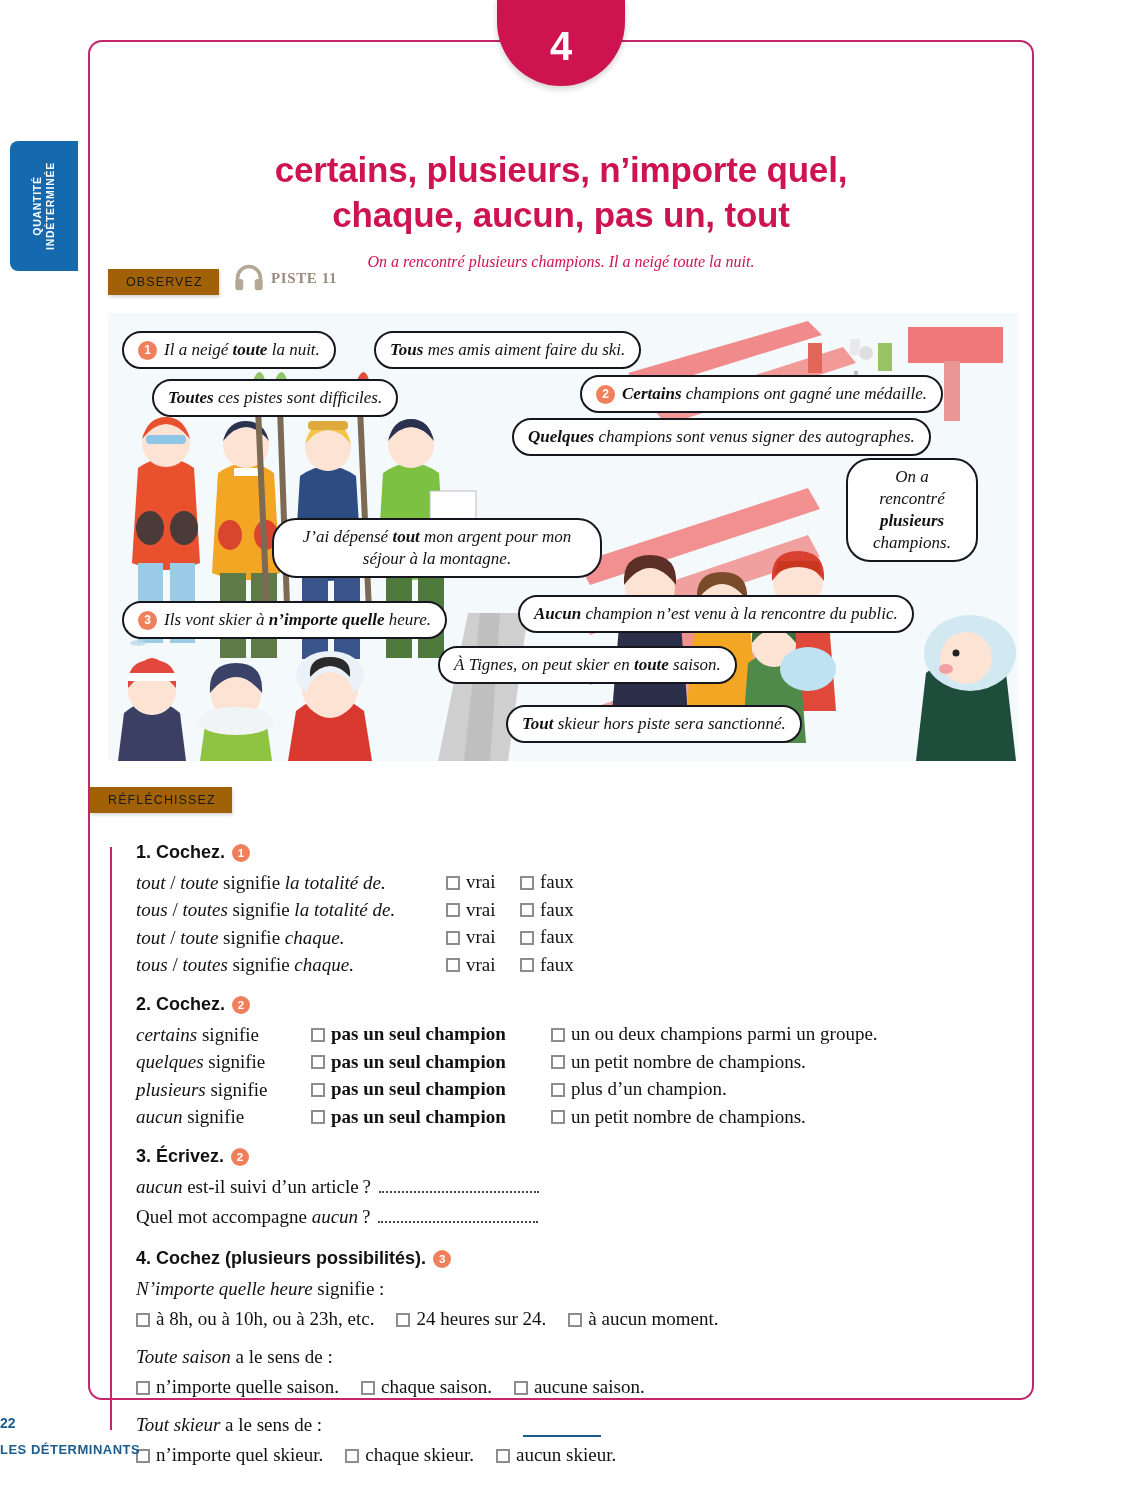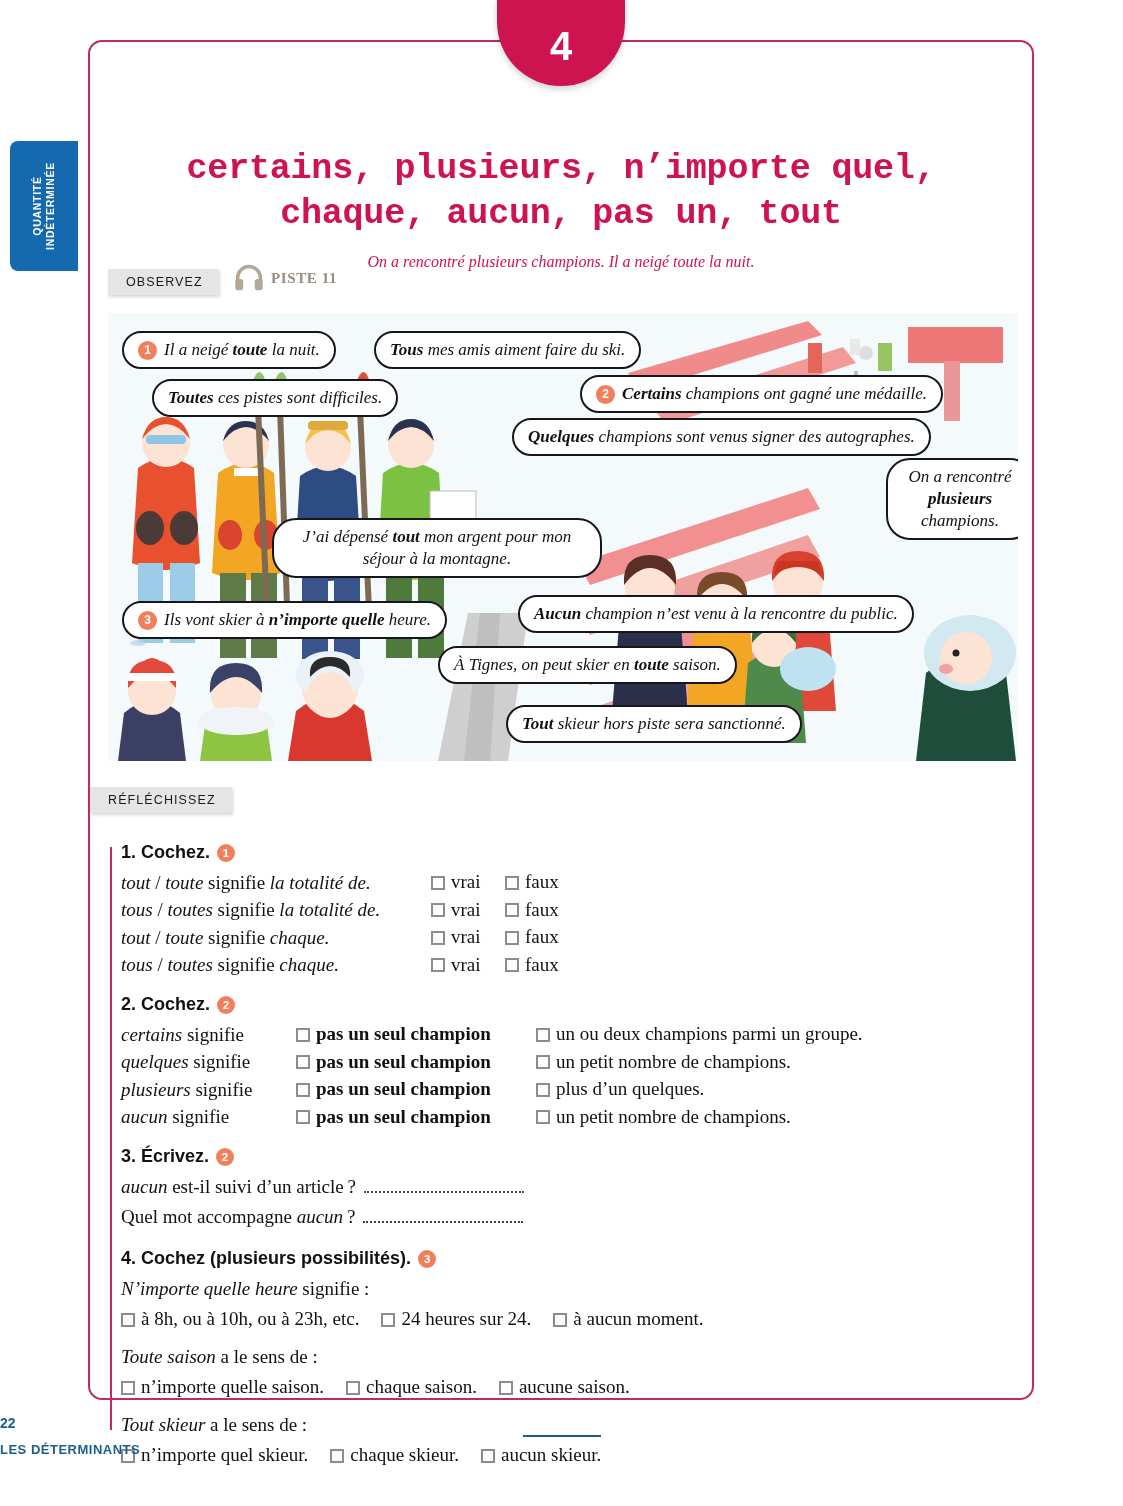--- a/index.html
+++ b/index.html
@@ -70,39 +70,39 @@
     color: #fff;
     font-family: "Liberation Sans", sans-serif;
     font-weight: 700;
     font-size: 40px;
   }
 
   
   .title-wrap { position: absolute; left: 0; right: 0; top: 105px; text-align: center; }
   .main-title {
     color: #CE1351;
-    font-family: Liberation Mono, monospace;
+    font-family: Liberation Sans, sans-serif;
     font-weight: 700;
     font-size: 35px;
     line-height: 45px;
     letter-spacing: -0.2px;
     margin: 0 60px;
   }
   .subtitle {
     color: #CE1351;
     font-family: "Liberation Serif", serif;
     font-style: italic;
     font-size: 16px;
     margin-top: 16px;
   }
 
   
   .tag {
     position: absolute;
-    background: #e5e5e5;
+    background: #a16207;
     font-family: "Liberation Sans", sans-serif;
     font-size: 12.5px;
     letter-spacing: 1.1px;
     color: #1a1a1a;
     padding: 6px 16px 6px 18px;
     box-shadow: 1px 2px 3px rgba(0,0,0,.16);
   }
   .tag-observez { left: 18px; top: 227px; }
   .tag-reflechissez { left: 0px; top: 745px; }
 
@@ -160,21 +160,21 @@
     font-weight: 700;
     font-size: 12px;
     line-height: 19px;
     text-align: center;
     flex: none;
   }
 
   
   .exercises {
     position: absolute;
-    left: 31px; top: 800px;
+    left: 46px; top: 800px;
     width: 880px;
     font-size: 19px;
     color: #111;
   }
   .ex-block { margin-bottom: 16px; }
   .ex-head {
     font-family: "Liberation Sans", sans-serif;
     font-weight: 700;
     font-size: 18px;
     display: flex; align-items: center; gap: 7px;
@@ -415,21 +415,21 @@
 
     <div class="bubble" style="left:472px; top:62px;">
       <span class="num-dot">2</span>
       <span><b>Certains</b><span> champions ont gagné une médaille.</span></span>
     </div>
 
     <div class="bubble" style="left:404px; top:105px;">
       <span><b>Quelques</b><span> champions sont venus signer des autographes.</span></span>
     </div>
 
-    <div class="bubble multiline" style="left:778px; top:145px; width:148px;">
+    <div class="bubble multiline" style="left:738px; top:145px; width:132px;">
       <span>On a rencontré </span><b>plusieurs</b><span> champions.</span>
     </div>
 
     <div class="bubble multiline" style="left:164px; top:205px; width:330px;">
       <span>J’ai dépensé </span><b>tout</b><span> mon argent pour mon séjour à la montagne.</span>
     </div>
 
     <div class="bubble" style="left:14px; top:288px;">
       <span class="num-dot">3</span>
       <span><span>Ils vont skier à </span><b>n’importe quelle</b><span> heure.</span></span>
@@ -538,21 +538,21 @@
       </div>
 
       <div class="row">
         <span class="stem2"><span class="it">plusieurs</span><span> signifie</span></span>
         <span class="opt opt2a">
             <span class="cb"></span>
             <span>pas un seul champion</span>
           </span>
         <span class="opt">
             <span class="cb"></span>
-            <span>plus d’un quelques.</span>
+            <span>plus d’un champion.</span>
           </span>
       </div>
 
       <div class="row">
         <span class="stem2"><span class="it">aucun</span><span> signifie</span></span>
         <span class="opt opt2a">
             <span class="cb"></span>
             <span>pas un seul champion</span>
           </span>
         <span class="opt">

